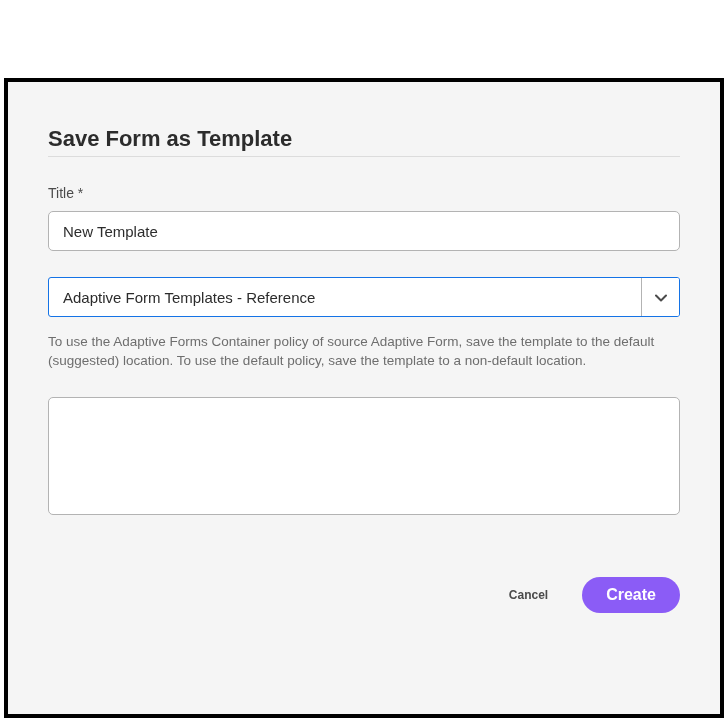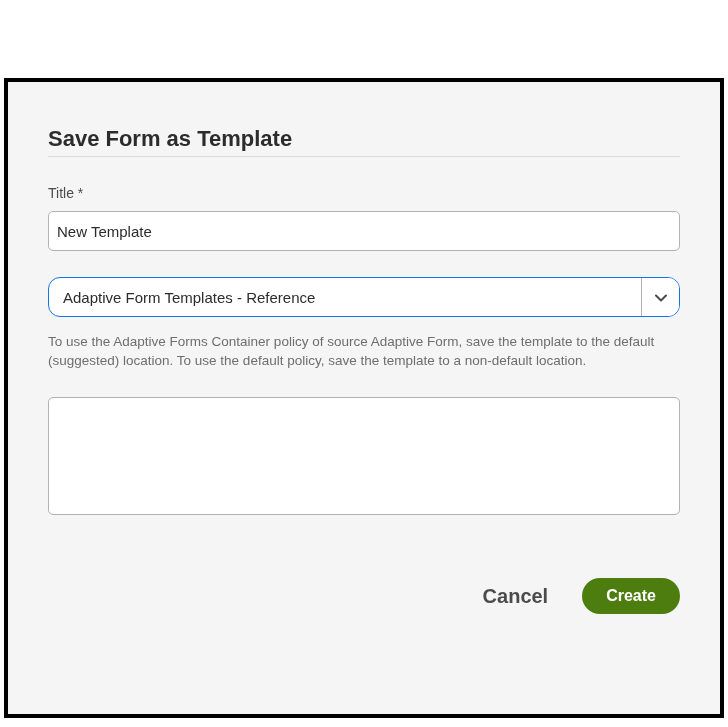--- a/index.html
+++ b/index.html
@@ -44,32 +44,32 @@
       color: #4b4b4b;
       display: block;
       margin-bottom: 10px;
     }
     .text-input {
       width: 100%;
       height: 40px;
       border: 1px solid #b3b3b3;
       border-radius: 5px;
       background: #ffffff;
-      padding: 0 8px;
+      padding: 0 14px;
       font-size: 15px;
       color: #2c2c2c;
       font-family: inherit;
       outline: none;
     }
     .combo-wrapper {
       display: flex;
       width: 100%;
       height: 40px;
       border: 1px solid #1473e6;
-      border-radius: 12px;
+      border-radius: 3px;
       background: #ffffff;
       overflow: hidden;
     }
     .combo-input {
       flex: 1;
       border: none;
       padding: 0 14px;
       font-size: 15px;
       color: #2c2c2c;
       font-family: inherit;
@@ -112,29 +112,29 @@
     .button-row {
       display: flex;
       justify-content: flex-end;
       align-items: center;
       gap: 24px;
       margin-top: 58px;
     }
     .btn-cancel {
       background: transparent;
       border: none;
-      font-size: 20px;
+      font-size: 12px;
       font-weight: 600;
       color: #4b4b4b;
       cursor: pointer;
       padding: 8px 10px;
       font-family: inherit;
     }
     .btn-primary {
-      background: #4d7c0f;
+      background: #8b5cf6;
       border: none;
       border-radius: 19px;
       color: #ffffff;
       font-size: 16px;
       font-weight: 600;
       padding: 9px 24px;
       cursor: pointer;
       font-family: inherit;
     }
   </style>

